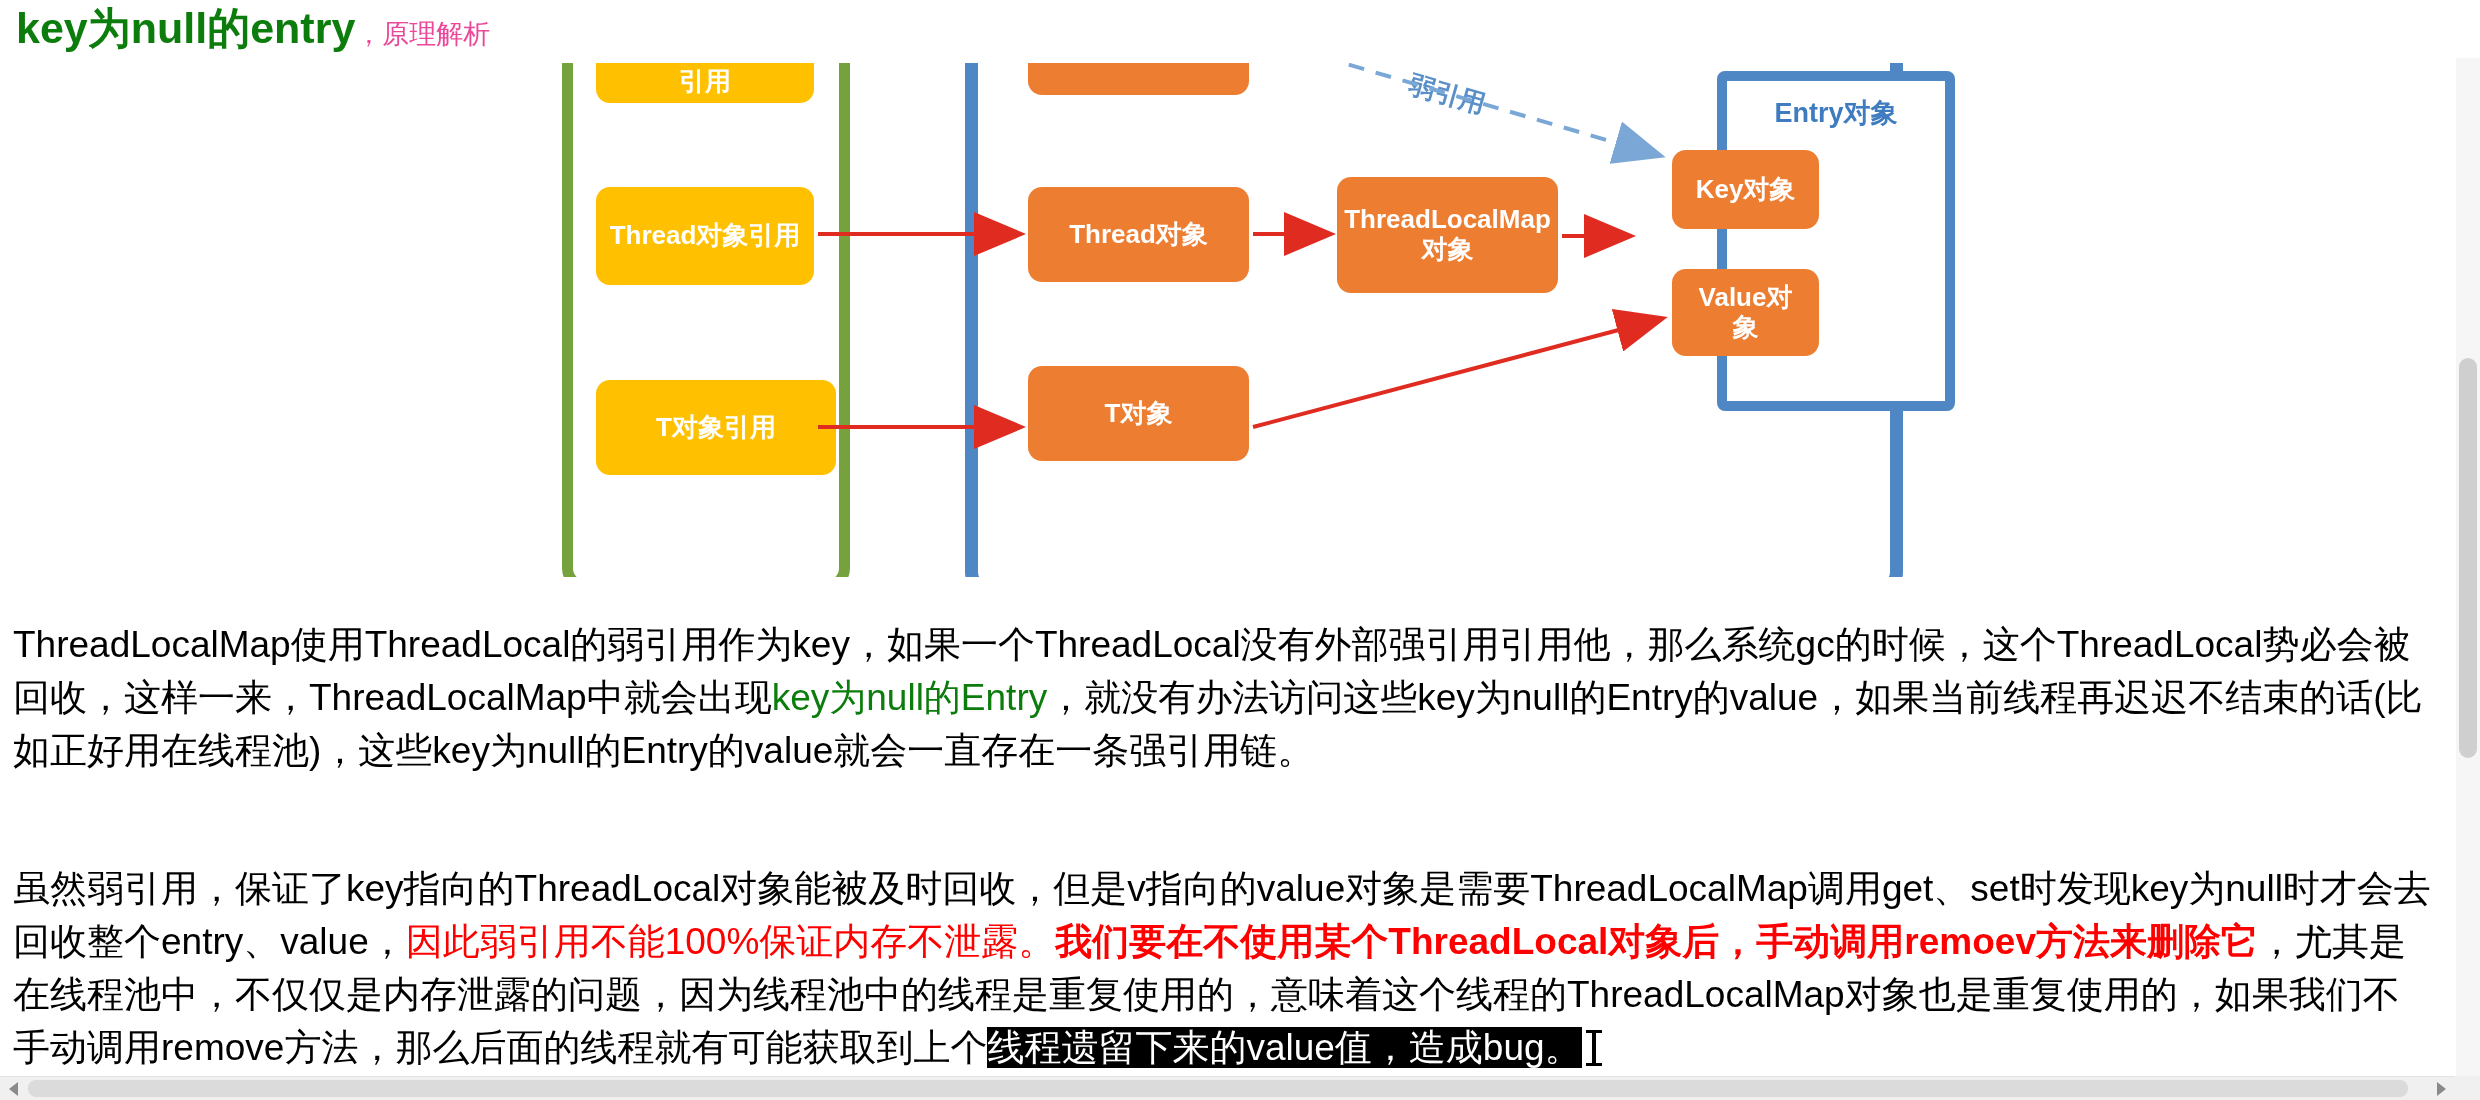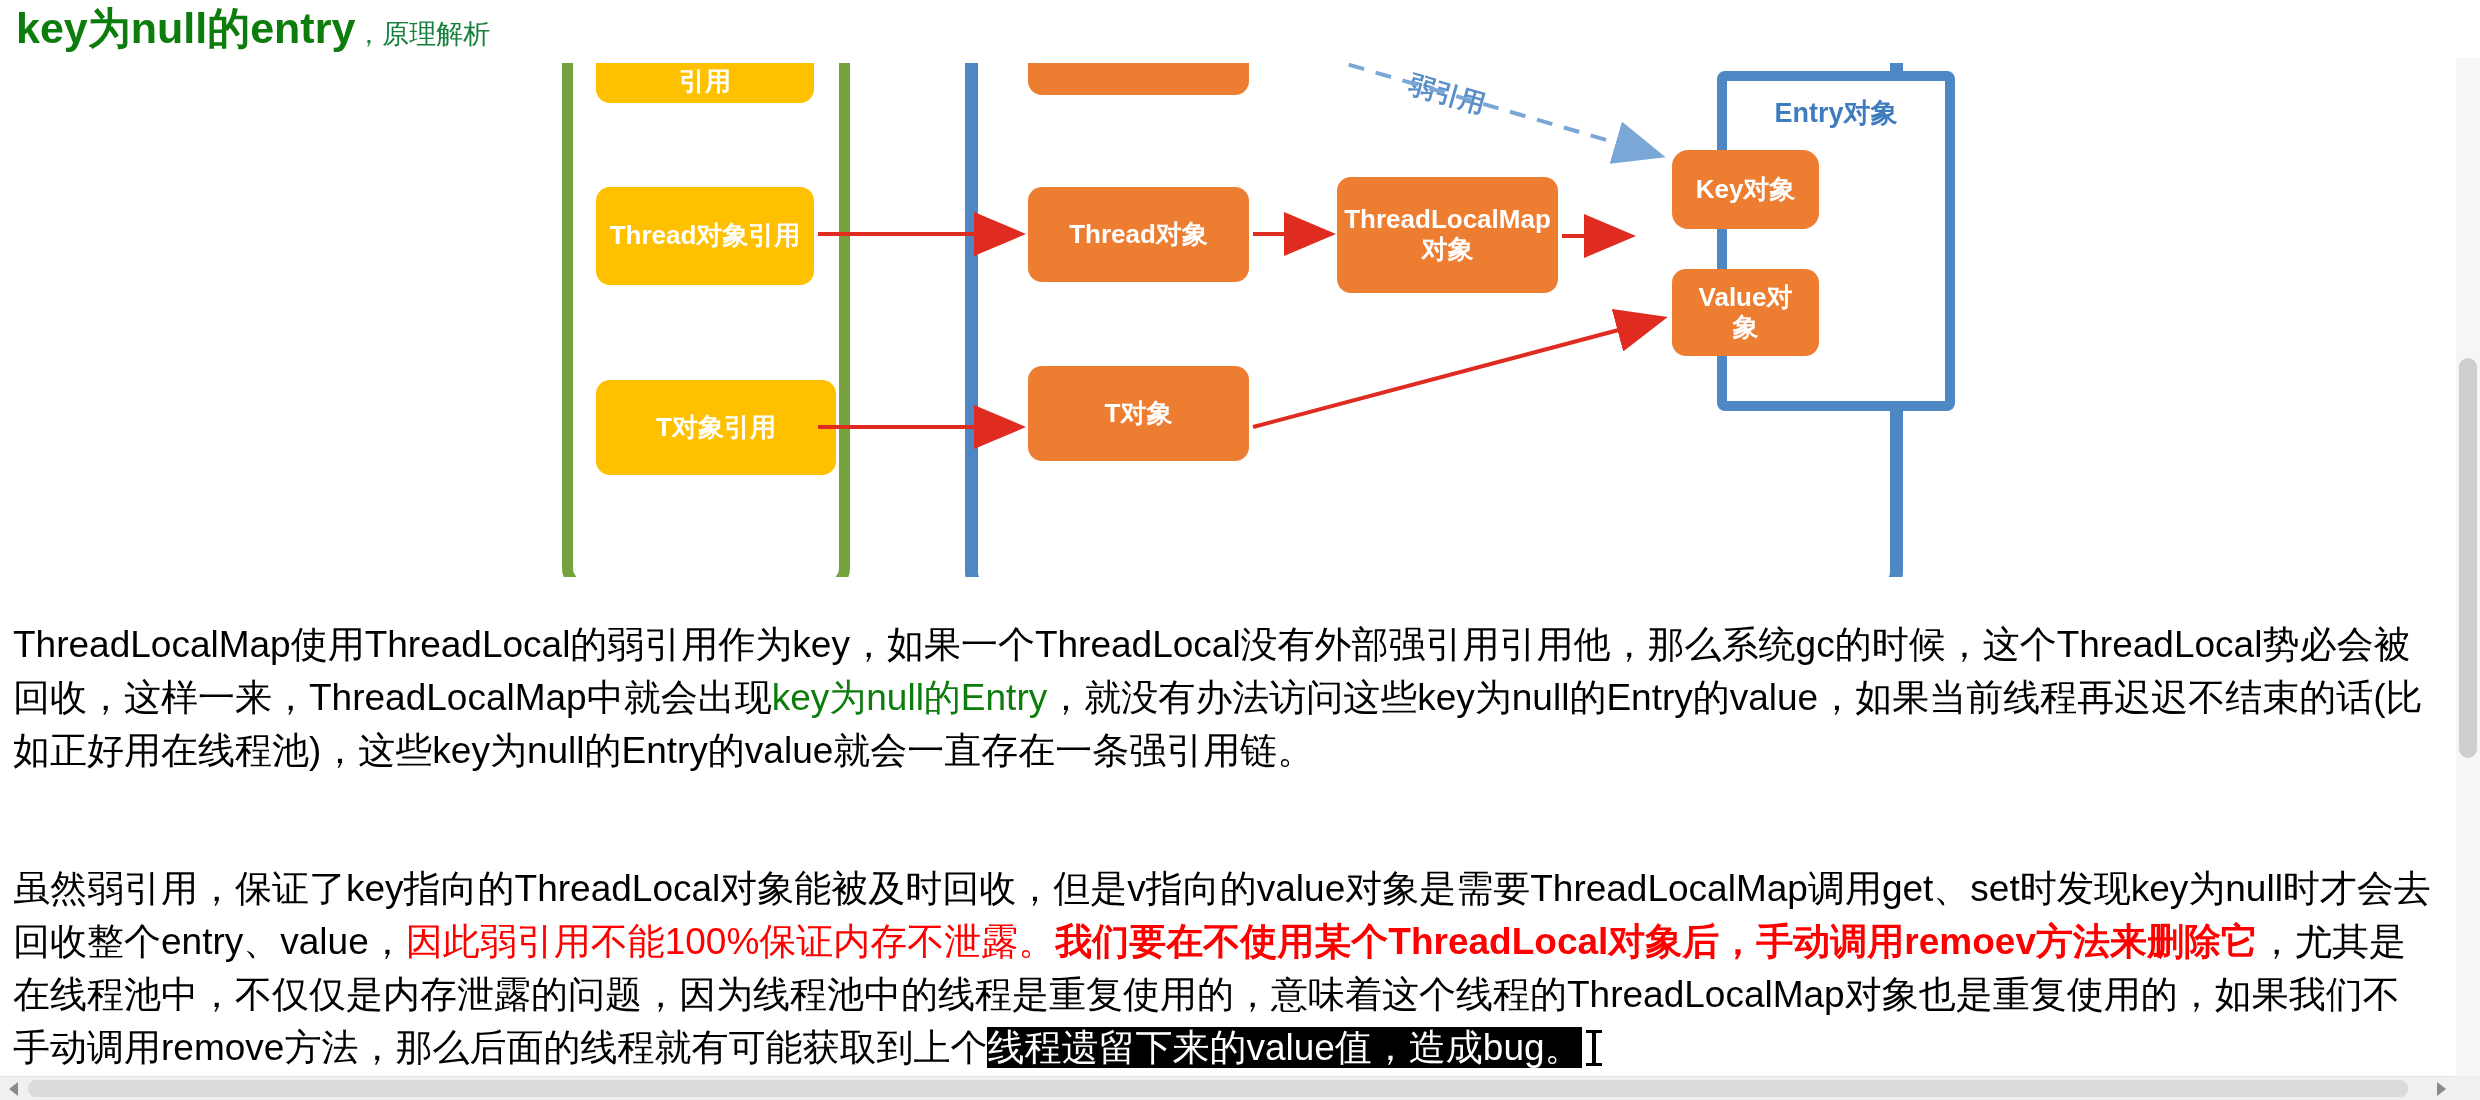--- a/index.html
+++ b/index.html
@@ -6,21 +6,21 @@
   body{
     width:2480px;height:1100px;position:relative;overflow:hidden;
     background:#ffffff;
     font-family:"Liberation Sans", sans-serif;
     -webkit-font-smoothing:antialiased;
   }
 
   
   .doc-title{position:absolute;left:16px;top:0px;white-space:nowrap;}
   .title-main{color:#0c7d0c;font-weight:bold;font-size:43px;}
-  .title-sub{color:#15803d;font-size:27px;}
+  .title-sub{color:#ec4899;font-size:27px;}
 
   
   .diagram-viewport{position:absolute;left:0;top:63px;width:2480px;height:514px;overflow:hidden;background:#fff;}
 
   .gcontainer{position:absolute;left:562px;top:-100px;width:266px;height:607px;
     border:11px solid #76A23E;border-radius:24px;background:#fff;}
   .bcontainer{position:absolute;left:965px;top:-100px;width:912px;height:607px;
     border:13px solid #4E87C4;border-radius:24px;background:#fff;}
 
   .dbox{position:absolute;display:flex;align-items:center;justify-content:center;
@@ -33,21 +33,21 @@
   .box-t-ref{left:596px;top:317px;width:240px;height:95px;white-space:nowrap;}
 
   .box-heap-cut{left:1028px;top:-108px;width:221px;height:140px;}
   .box-thread-obj{left:1028px;top:124px;width:221px;height:95px;white-space:nowrap;}
   .box-tlm-obj{left:1337px;top:114px;width:221px;height:116px;padding:0 8px;box-sizing:border-box;}
   .box-t-obj{left:1028px;top:303px;width:221px;height:95px;white-space:nowrap;}
 
   .entrybox{position:absolute;left:1717px;top:8px;width:218px;height:320px;
     border:10px solid #4E87C4;border-radius:8px;background:#fff;}
   .entry-label{color:#3F7CBF;font-weight:bold;font-size:27px;text-align:center;margin-top:14px;}
-  .box-key{left:1672px;top:87px;width:147px;height:79px;padding:0 0;box-sizing:border-box;border-radius:16px;}
+  .box-key{left:1672px;top:87px;width:147px;height:79px;padding:0 0;box-sizing:border-box;}
   .box-value{left:1672px;top:206px;width:147px;height:87px;padding:12px 14px;box-sizing:border-box;word-break:break-all;}
 
   .weak-label{position:absolute;left:1408px;top:14px;transform:rotate(16deg);
     color:#5B8FC8;font-weight:bold;font-size:26px;white-space:nowrap;}
 
   .arrow-layer{position:absolute;left:0;top:0;width:2480px;height:514px;pointer-events:none;}
 
   
   .textblock{position:absolute;left:13px;top:618px;width:2420px;
     font-size:37px;line-height:53px;color:#000;}

